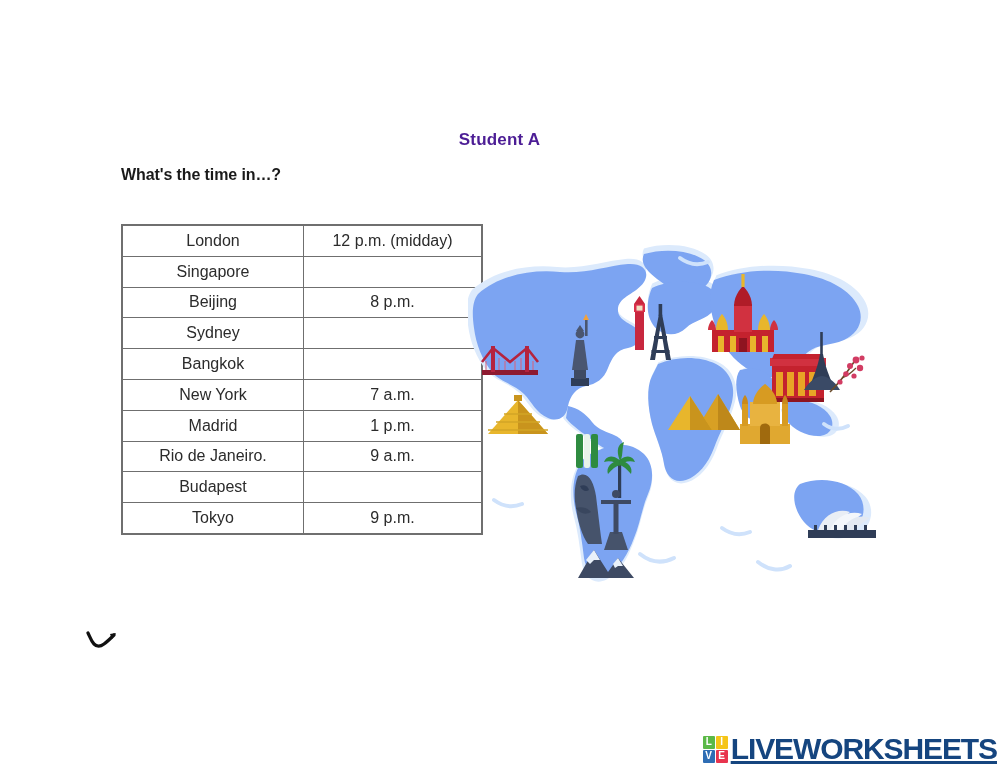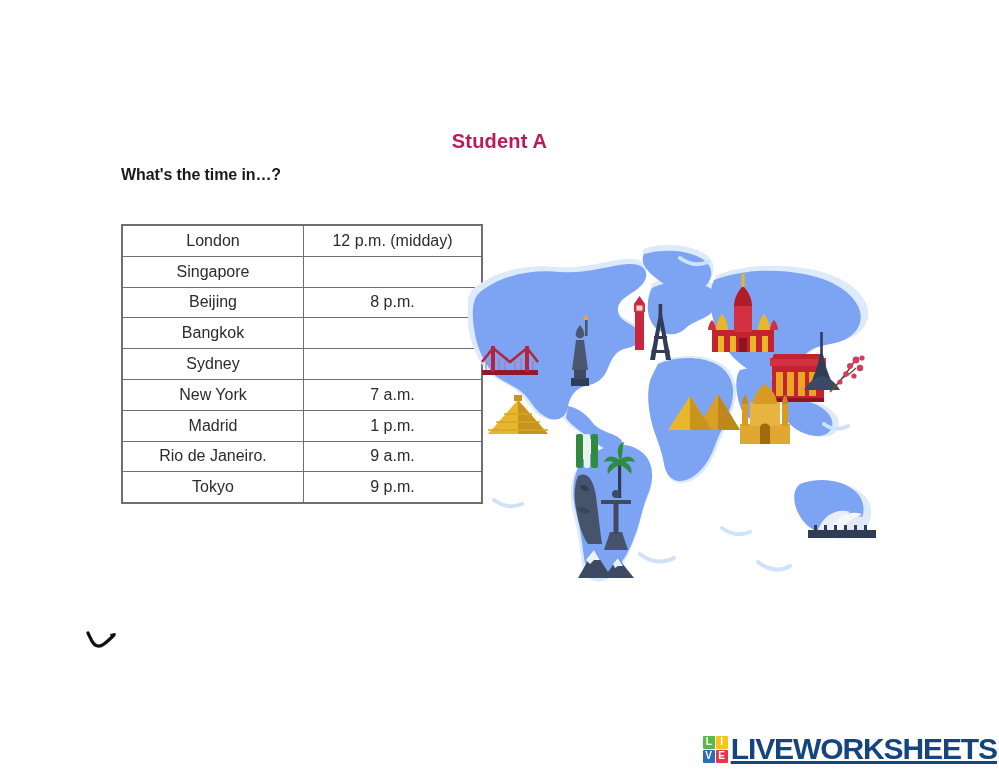--- a/index.html
+++ b/index.html
@@ -16,24 +16,24 @@
     color: #231f20;
   }
 
   
   #student-title {
     position: absolute;
     left: 0;
     top: 130px;
     width: 999px;
     text-align: center;
-    font-size: 20px;
+    font-size: 17px;
     font-weight: bold;
     letter-spacing: 0.2px;
-    color: #be185d;
+    color: #4c1d95;
   }
 
   
   #prompt-heading {
     position: absolute;
     left: 121px;
     top: 166px;
     font-size: 16px;
     font-weight: bold;
     color: #1a1a1a;
@@ -141,38 +141,42 @@
       </tr>
       <tr>
         <td class="city-cell">Singapore</td>
         <td class="time-cell"></td>
       </tr>
       <tr>
         <td class="city-cell">Beijing</td>
         <td class="time-cell">8 p.m.</td>
       </tr>
       <tr>
+        <td class="city-cell">Sydney</td>
+        <td class="time-cell"></td>
+      </tr>
+      <tr>
         <td class="city-cell">Bangkok</td>
         <td class="time-cell"></td>
       </tr>
       <tr>
-        <td class="city-cell">Sydney</td>
-        <td class="time-cell"></td>
-      </tr>
-      <tr>
         <td class="city-cell">New York</td>
         <td class="time-cell">7 a.m.</td>
       </tr>
       <tr>
         <td class="city-cell">Madrid</td>
         <td class="time-cell">1 p.m.</td>
       </tr>
       <tr>
         <td class="city-cell">Rio de Janeiro.</td>
         <td class="time-cell">9 a.m.</td>
+      </tr>
+      <tr>
+        <td class="city-cell">Budapest</td>
+        <td class="time-cell"></td>
       </tr>
       <tr>
         <td class="city-cell">Tokyo</td>
         <td class="time-cell">9 p.m.</td>
       </tr>
     </tbody>
 </table>
 
 <div id="world-map">
 <svg width="412" height="372" viewBox="0 0 412 372" xmlns="http://www.w3.org/2000/svg">

